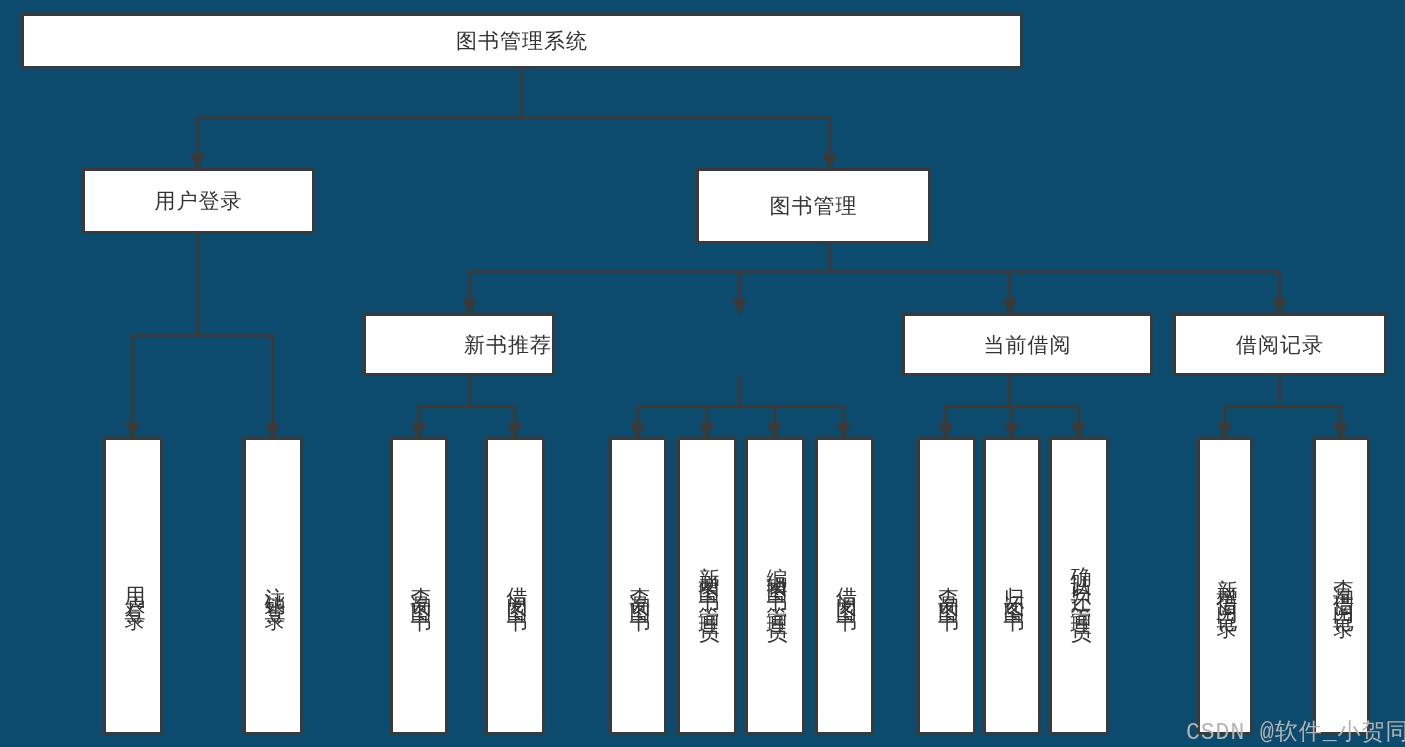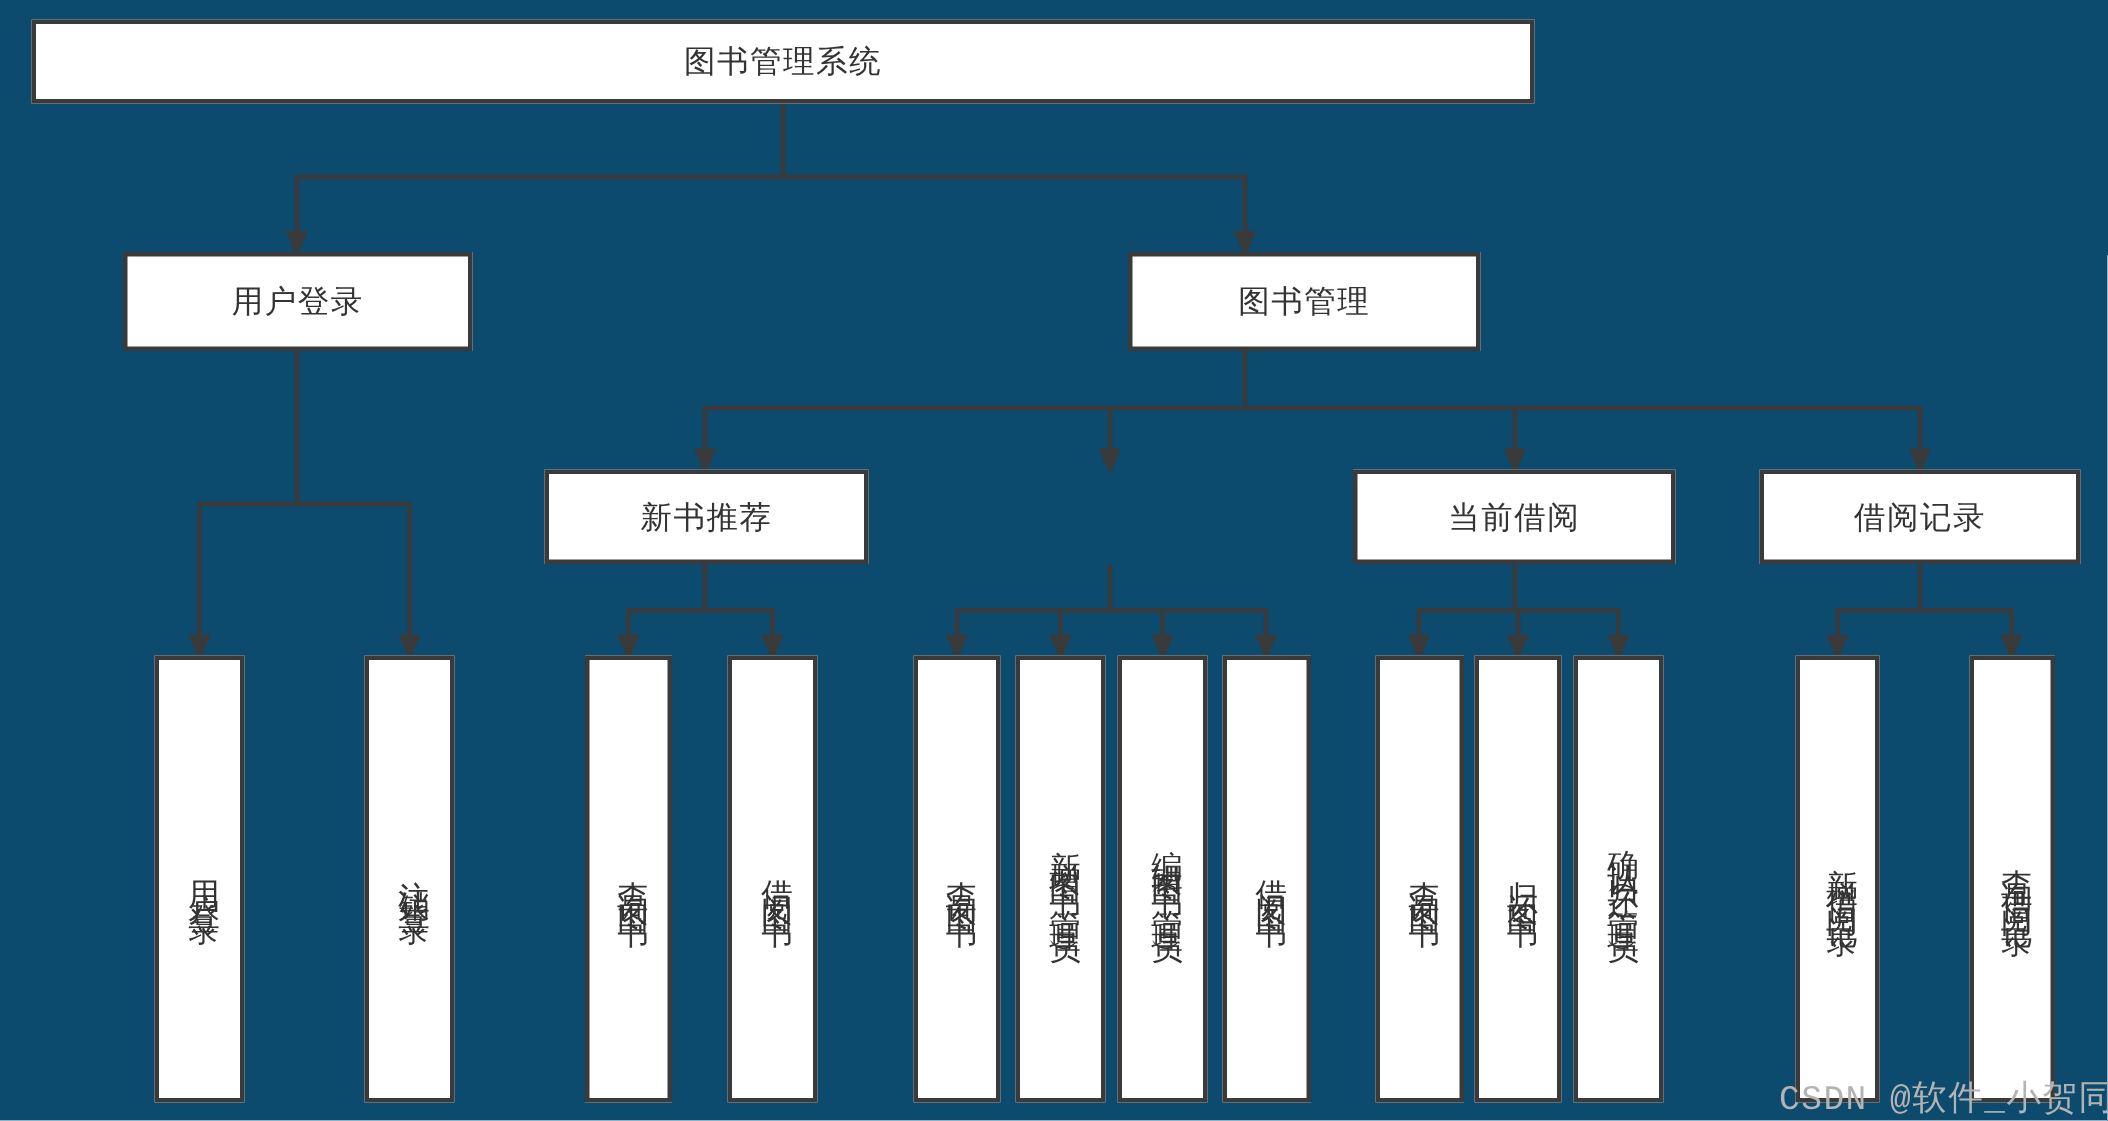--- a/index.html
+++ b/index.html
@@ -107,28 +107,28 @@
     </g>
   </svg>
 
   <div class="node hbox" style="left:21px;top:13px;width:1002px;height:56px;">
     <span>图书管理系统</span>
   </div>
 
   <div class="node hbox" style="left:82px;top:168px;width:233px;height:66px;">
     <span>用户登录</span>
   </div>
-  <div class="node hbox" style="left:752px;top:168px;width:235px;height:66px;">
+  <div class="node hbox" style="left:696px;top:168px;width:235px;height:76px;">
     <span>图书管理</span>
   </div>
 
-  <div class="node hbox" style="left:363px;top:313px;width:216px;height:63px;">
+  <div class="node hbox" style="left:363px;top:313px;width:192px;height:63px;justify-content:flex-end;">
     <span>新书推荐</span>
   </div>
-  <div class="node hbox" style="left:902px;top:313px;width:215px;height:63px;">
+  <div class="node hbox" style="left:902px;top:313px;width:251px;height:63px;">
     <span>当前借阅</span>
   </div>
   <div class="node hbox" style="left:1173px;top:313px;width:214px;height:63px;">
     <span>借阅记录</span>
   </div>
 
   <div class="node vbox" style="left:103px;top:437px;width:60px;height:298px;">
     <span>用户登录</span>
   </div>
   <div class="node vbox" style="left:243px;top:437px;width:60px;height:298px;">

